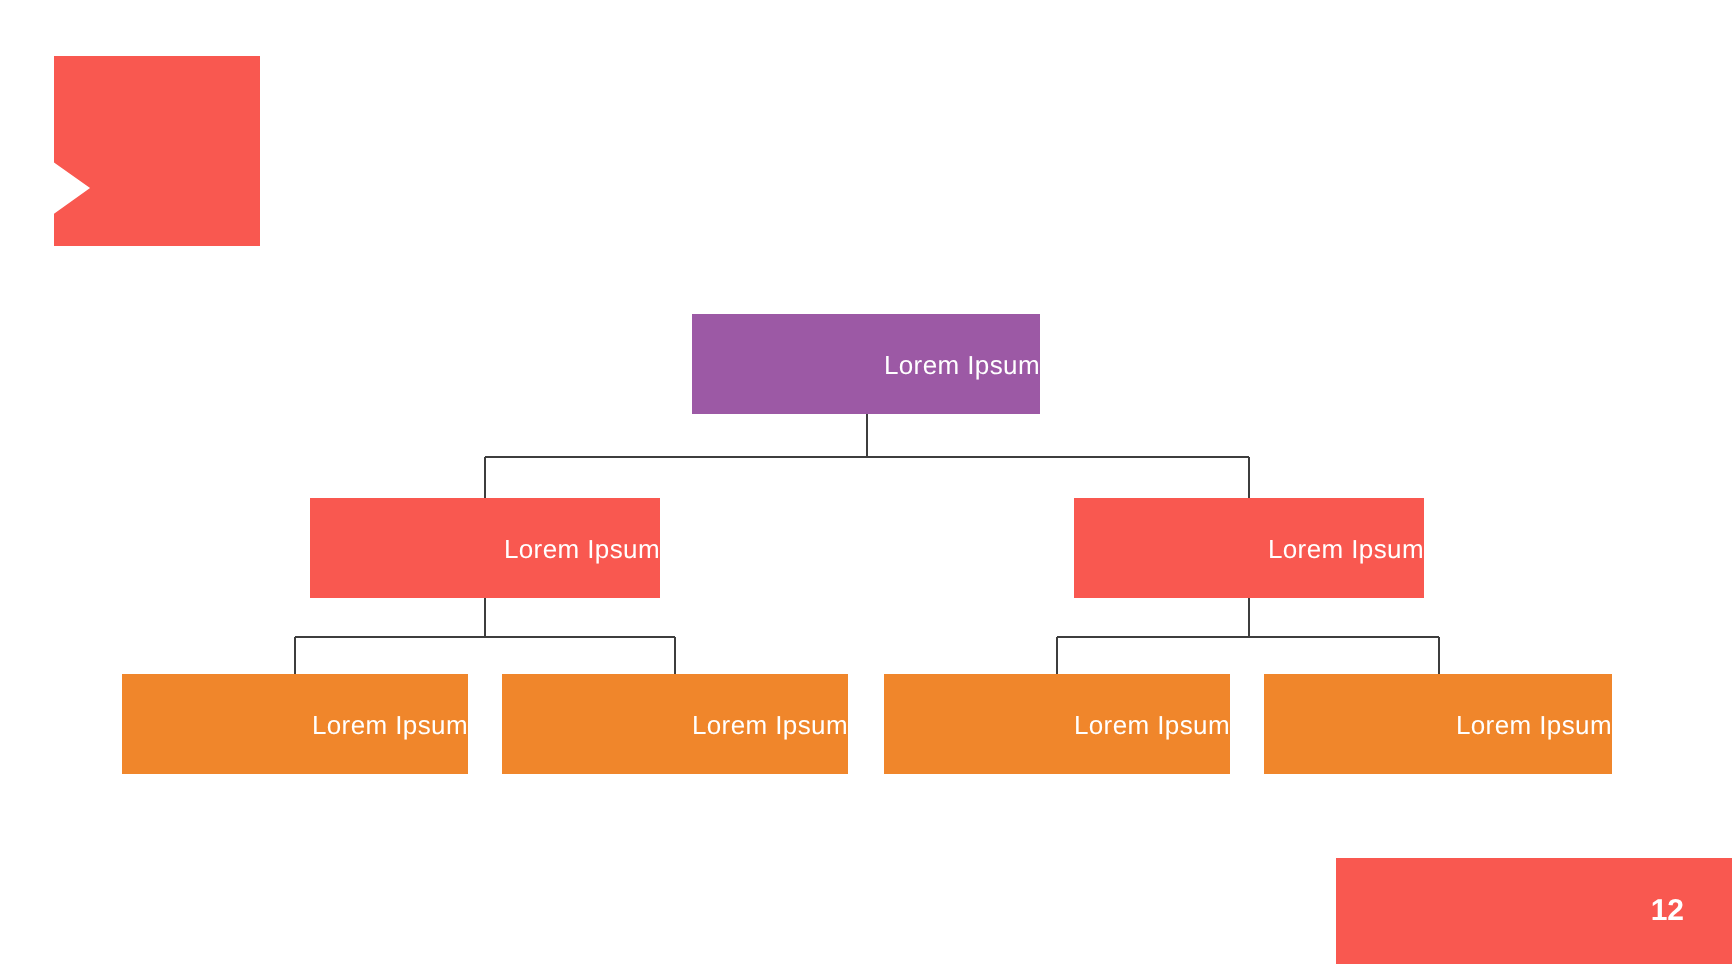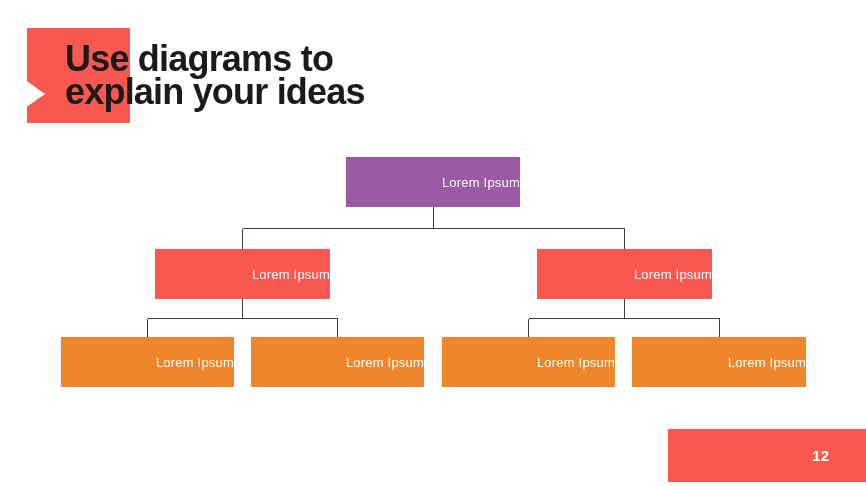--- a/index.html
+++ b/index.html
@@ -69,38 +69,34 @@
 
   
   .page-banner {
     position: absolute;
     left: 668px; top: 429px;
     width: 198px; height: 53px;
     background: var(--accent-red, #F95850);
     display: flex;
     align-items: center;
     justify-content: flex-end;
-    padding-right: 37px;
+    padding-right: 24px;
     box-sizing: border-box;
     color: #fff;
     font-size: 15px;
     font-weight: 700;
   }
 </style>
 </head>
 <body>
 
 <div class="slide">
 
   <div class="ribbon"></div>
 
-  <h1 class="title">
-    <span>Use diagrams to</span>
-    <span>explain your ideas</span>
-  </h1>
 
   <svg class="connectors" viewBox="0 0 866 486" shape-rendering="crispEdges">
 
     <path d="M433.5 207 L433.5 228.5 M242.5 228.5 L624.5 228.5 M242.5 228.5 L242.5 250 M624.5 228.5 L624.5 250" stroke="#3D3D3D" stroke-width="1" fill="none"></path>
 
     <path d="M242.5 299 L242.5 318.5 M147.5 318.5 L337.5 318.5 M147.5 318.5 L147.5 338 M337.5 318.5 L337.5 338" stroke="#3D3D3D" stroke-width="1" fill="none"></path>
 
     <path d="M624.5 299 L624.5 318.5 M528.5 318.5 L719.5 318.5 M528.5 318.5 L528.5 338 M719.5 318.5 L719.5 338" stroke="#3D3D3D" stroke-width="1" fill="none"></path>
   </svg>
 

